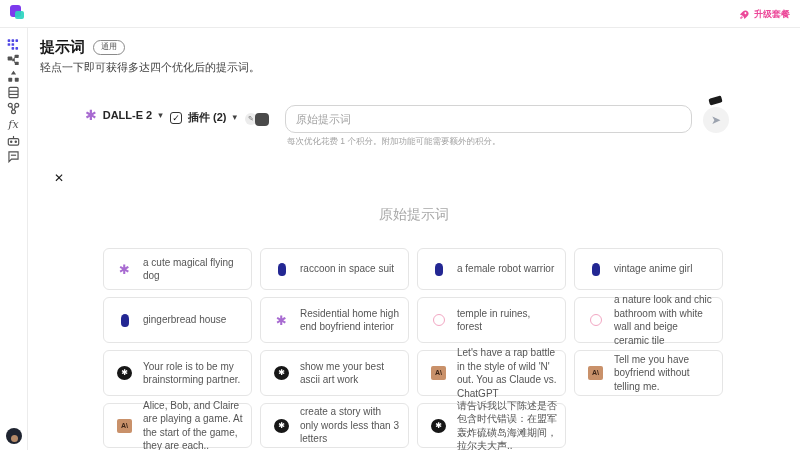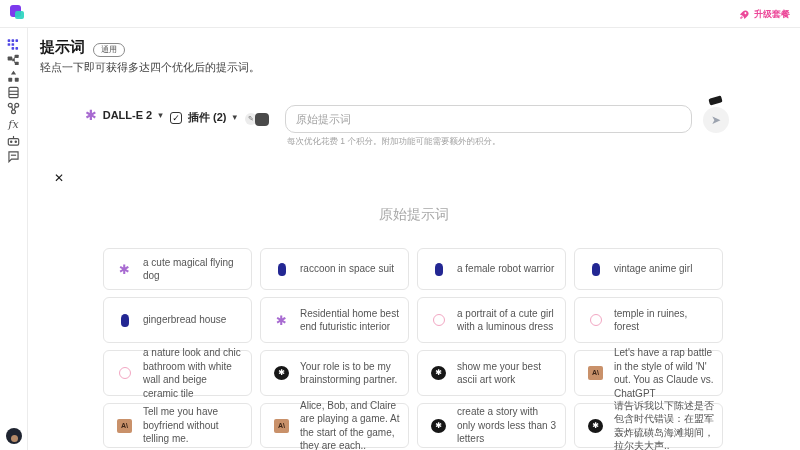--- a/index.html
+++ b/index.html
@@ -18,21 +18,21 @@
   .sidebar{position:absolute;left:0;top:28px;width:28px;height:422px;border-right:1px solid #ececec;background:#fff;display:flex;flex-direction:column;align-items:center;padding-top:10px;gap:3px;text-align:right;}
   .side-btn{width:14px;height:13px;display:flex;align-items:center;justify-content:center;color:#525252;cursor:pointer;}
   .side-btn.active{color:#4f46e5;}
   .side-btn svg{display:block;}
   .fx-glyph{font-family:"DejaVu Serif","Liberation Serif",serif;font-style:italic;font-size:11px;line-height:1;color:#525252;}
   .avatar{position:absolute;left:6px;bottom:6px;width:16px;height:16px;border-radius:50%;background:#1f2430;cursor:pointer;overflow:hidden;}
   .avatar::after{content:"";position:absolute;left:5px;top:7px;width:7px;height:7px;border-radius:50%;background:#b58a68;}
 
   
   .main{position:absolute;left:28px;top:28px;width:772px;height:422px;}
-  .title-row{position:absolute;left:12px;top:10px;display:flex;align-items:flex-end;gap:8px;}
+  .title-row{position:absolute;left:12px;top:10px;display:flex;align-items:center;gap:8px;}
   .page-title{font-size:15px;font-weight:bold;color:#171717;margin:0;}
   .title-badge{font-size:8px;color:#525252;border:1px solid #8a8a8a;border-radius:9px;padding:1px 7px;line-height:1.3;}
   .subtitle{position:absolute;left:12px;top:32px;font-size:11px;color:#404040;margin:0;}
 
   
   .model-select{position:absolute;left:57px;top:80px;display:flex;align-items:center;gap:6px;cursor:pointer;}
   .openai-swirl{color:#a86bd1;font-size:14px;line-height:1;}
   .model-label{font-size:11px;font-weight:bold;color:#262626;}
   .caret{font-size:9px;color:#404040;line-height:1;}
   .plugins{position:absolute;left:142px;top:82px;display:flex;align-items:center;gap:6px;cursor:pointer;}
@@ -201,27 +201,23 @@
           <span class="card-text">vintage anime girl</span>
         </div>
 
         <div class="card">
           <span class="card-icon icon-sd"></span>
           <span class="card-text">gingerbread house</span>
         </div>
 
         <div class="card">
           <span class="card-icon icon-openai-purple"></span>
-          <span class="card-text">Residential home best end futuristic interior</span>
-        </div>
-
-        <div class="card">
-          <span class="card-icon icon-pink-circle"></span>
-          <span class="card-text">a portrait of a cute girl with a luminous dress</span>
-        </div>
+          <span class="card-text">Residential home high end boyfriend interior</span>
+        </div>
+
 
         <div class="card">
           <span class="card-icon icon-pink-circle"></span>
           <span class="card-text">temple in ruines, forest</span>
         </div>
 
         <div class="card">
           <span class="card-icon icon-pink-circle"></span>
           <span class="card-text">a nature look and chic bathroom with white wall and beige ceramic tile</span>
         </div>

